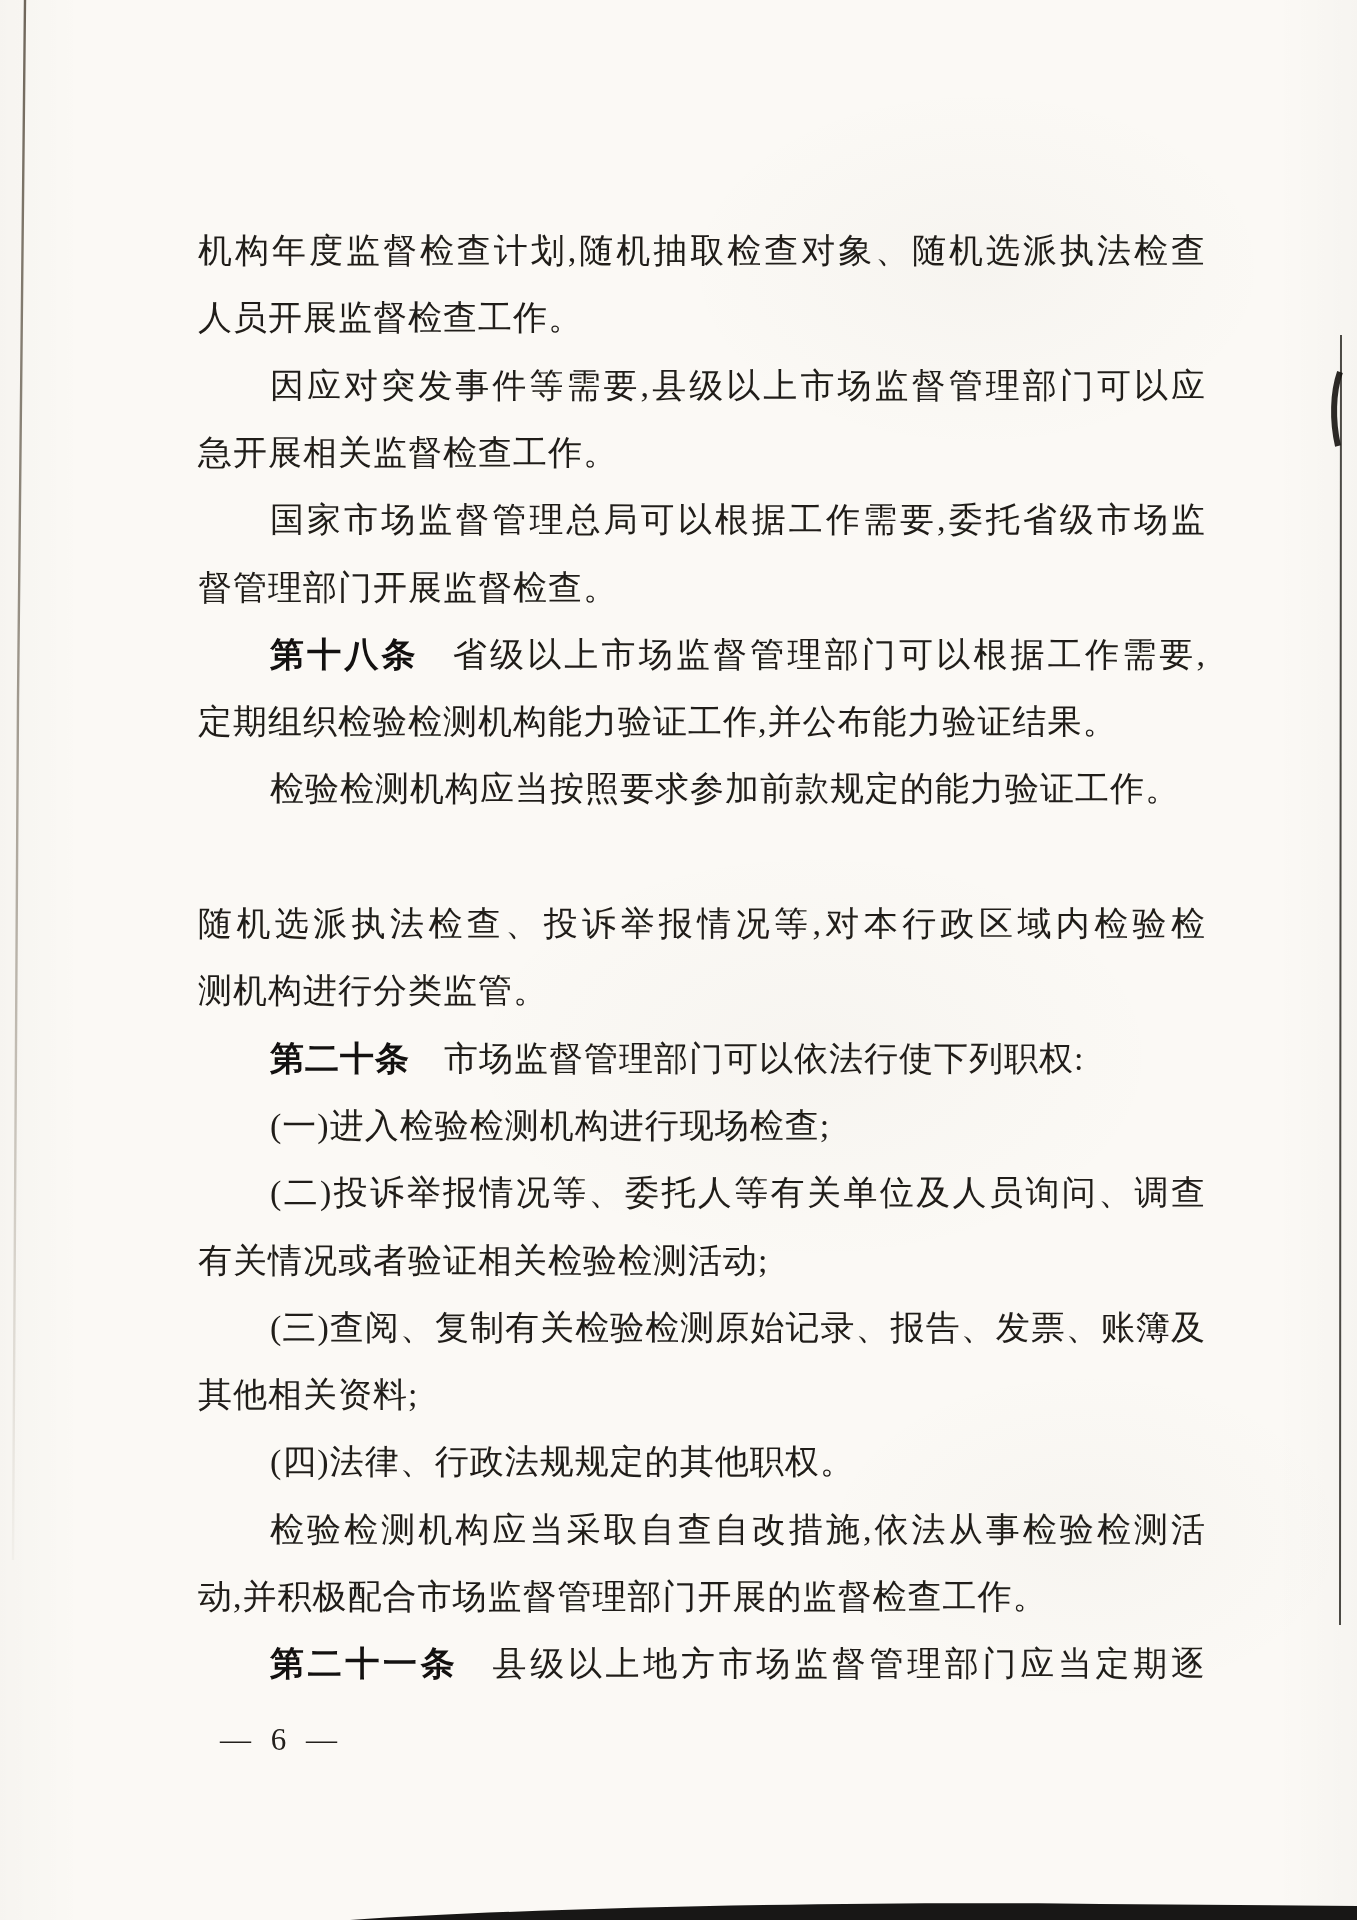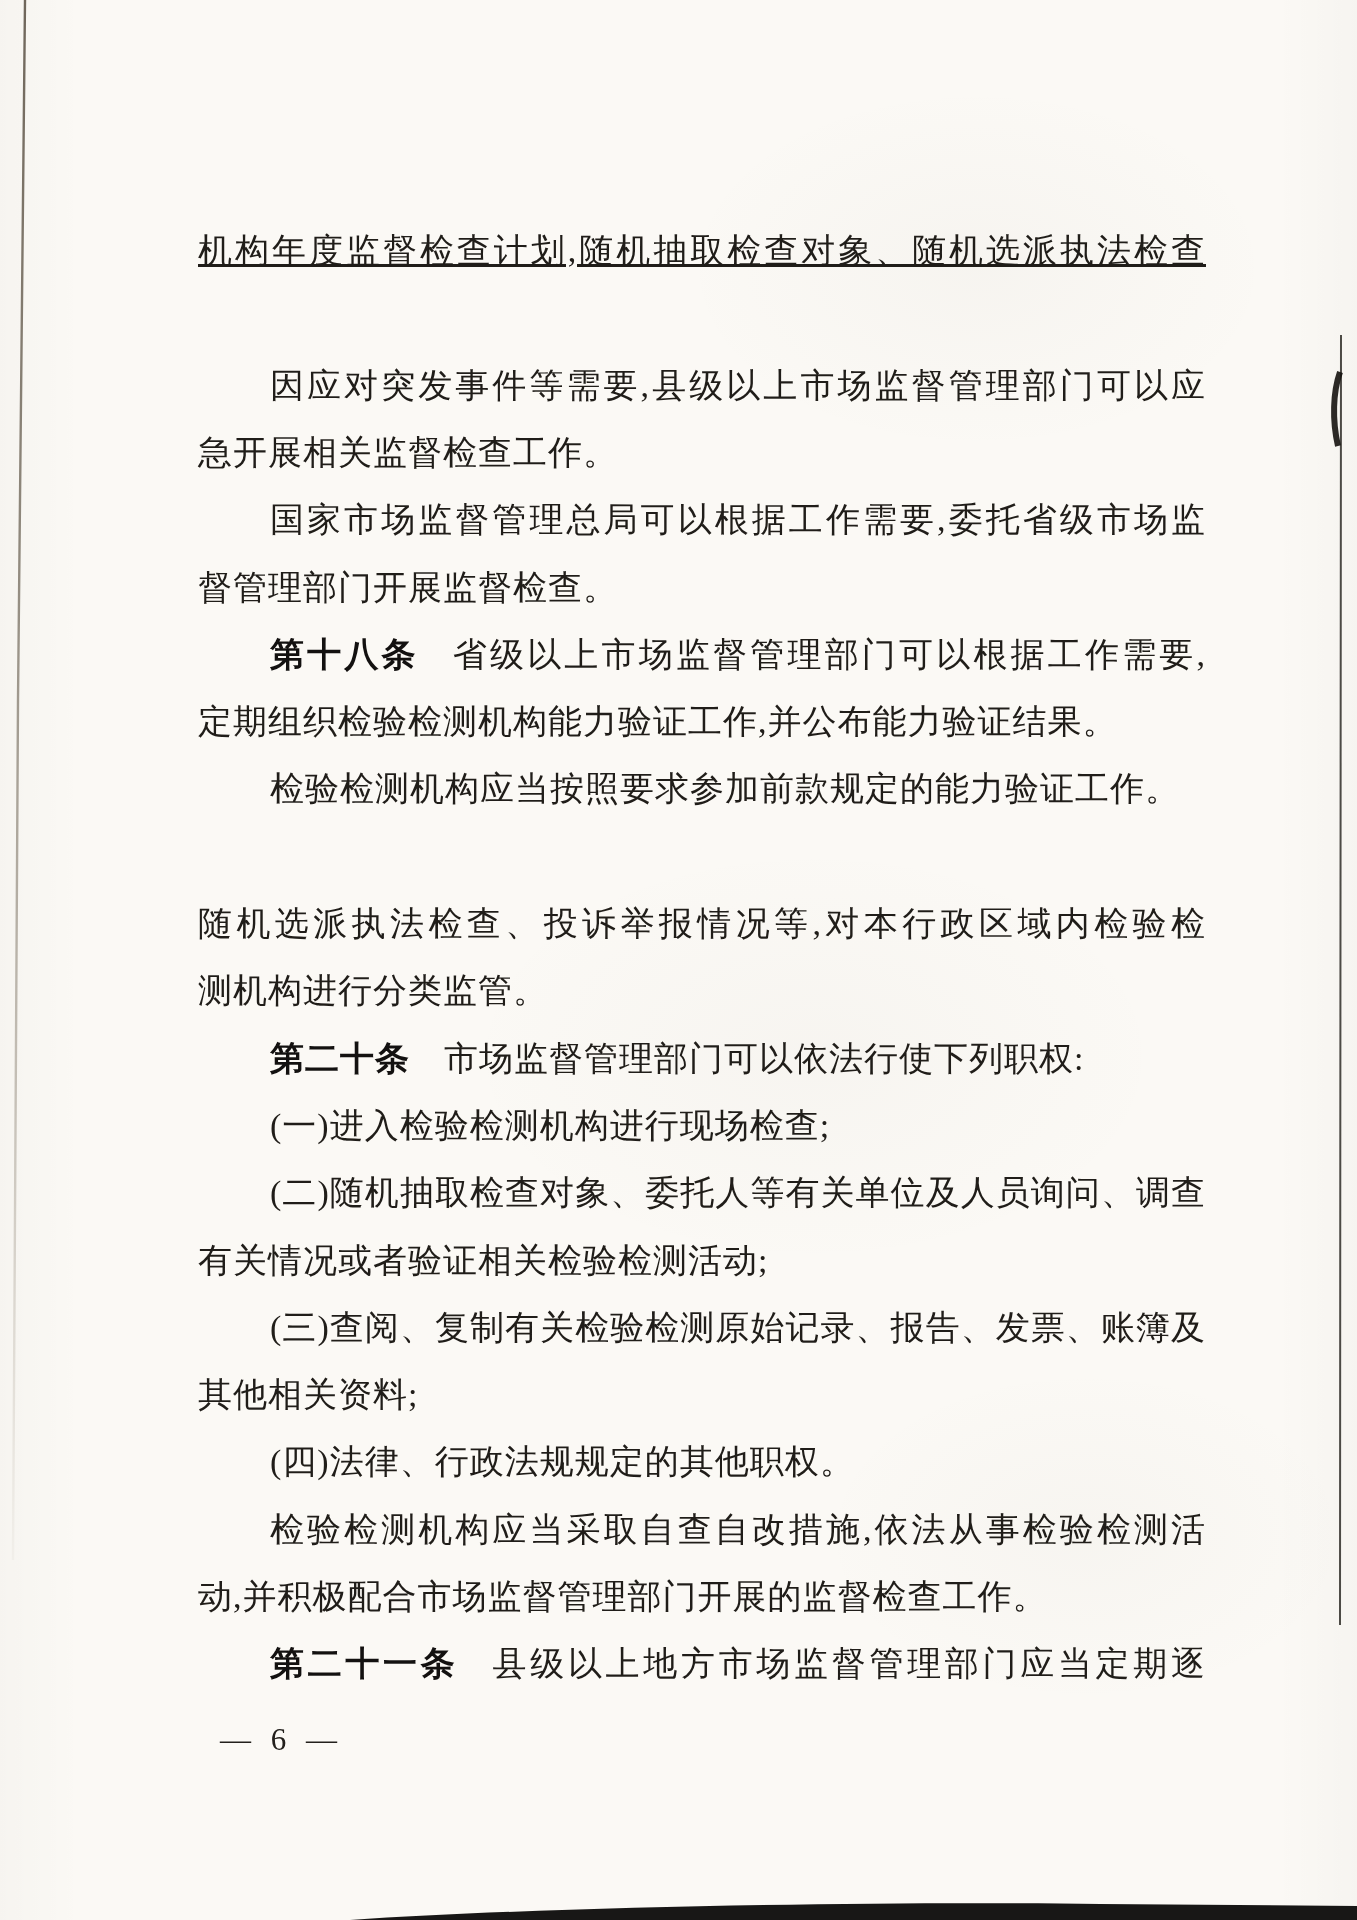--- a/index.html
+++ b/index.html
@@ -56,33 +56,34 @@
         <stop offset="1" stop-color="#a79c8c" stop-opacity="0.05"></stop>
       </linearGradient>
     </defs>
     <path d="M25,0 C24,180 21,420 18,700 C16,950 14,1250 13,1560" fill="none" stroke="url(#leftFade)" stroke-width="2.4"></path>
     <path d="M1341,335 C1341,700 1340,1200 1340,1625" fill="none" stroke="#2e2b27" stroke-width="2" stroke-opacity="0.85"></path>
     <path d="M1340,372 C1333,392 1332,420 1338,446" fill="none" stroke="#15130f" stroke-width="6" stroke-opacity="0.9"></path>
     <path d="M350,1920 C560,1906 900,1901 1100,1904 L1357,1906 L1357,1920 Z" fill="#0c0b0a" fill-opacity="0.95"></path>
   </svg>
 
   <div class="page-number">— 6 —</div>
-<div class="line justify" style="top: 229px; text-decoration: underline;"><span class="seg">机构年度监督检查计划,随机抽取检查对象、随机选派执法检查</span></div>
+<div class="line justify" style="top: 229px;"><span class="seg">机构年度监督检查计划,随机抽取检查对象、随机选派执法检查</span></div>
+    <div class="line" style="top: 296px;"><span class="seg">人员开展监督检查工作。</span></div>
     <div class="line indent justify" style="top: 364px;"><span class="seg">因应对突发事件等需要,县级以上市场监督管理部门可以应</span></div>
     <div class="line" style="top: 431px;"><span class="seg">急开展相关监督检查工作。</span></div>
     <div class="line indent justify" style="top: 498px;"><span class="seg">国家市场监督管理总局可以根据工作需要,委托省级市场监</span></div>
     <div class="line" style="top: 566px;"><span class="seg">督管理部门开展监督检查。</span></div>
     <div class="line indent justify" style="top: 633px;"><span class="seg bold-head">第十八条</span><span class="seg">省级以上市场监督管理部门可以根据工作需要,</span></div>
     <div class="line" style="top: 700px;"><span class="seg">定期组织检验检测机构能力验证工作,并公布能力验证结果。</span></div>
     <div class="line indent" style="top: 767px;"><span class="seg">检验检测机构应当按照要求参加前款规定的能力验证工作。</span></div>
     <div class="line justify" style="top: 902px;"><span class="seg">随机选派执法检查、投诉举报情况等,对本行政区域内检验检</span></div>
     <div class="line" style="top: 969px;"><span class="seg">测机构进行分类监管。</span></div>
     <div class="line indent" style="top: 1037px;"><span class="seg bold-head">第二十条</span><span class="seg">市场监督管理部门可以依法行使下列职权:</span></div>
     <div class="line indent" style="top: 1104px;"><span class="seg">(一)进入检验检测机构进行现场检查;</span></div>
-    <div class="line indent justify" style="top: 1171px;"><span class="seg">(二)随机抽取检查对象、委托人等有关单位及人员询问、调查</span></div>
+    <div class="line indent justify" style="top: 1171px;"><span class="seg">(二)投诉举报情况等、委托人等有关单位及人员询问、调查</span></div>
     <div class="line" style="top: 1239px;"><span class="seg">有关情况或者验证相关检验检测活动;</span></div>
     <div class="line indent justify" style="top: 1306px;"><span class="seg">(三)查阅、复制有关检验检测原始记录、报告、发票、账簿及</span></div>
     <div class="line" style="top: 1373px;"><span class="seg">其他相关资料;</span></div>
     <div class="line indent" style="top: 1440px;"><span class="seg">(四)法律、行政法规规定的其他职权。</span></div>
     <div class="line indent justify" style="top: 1508px;"><span class="seg">检验检测机构应当采取自查自改措施,依法从事检验检测活</span></div>
     <div class="line" style="top: 1575px;"><span class="seg">动,并积极配合市场监督管理部门开展的监督检查工作。</span></div>
     <div class="line indent justify" style="top: 1642px;"><span class="seg bold-head">第二十一条</span><span class="seg">县级以上地方市场监督管理部门应当定期逐</span></div>
   </div>
 
 </body></html>

